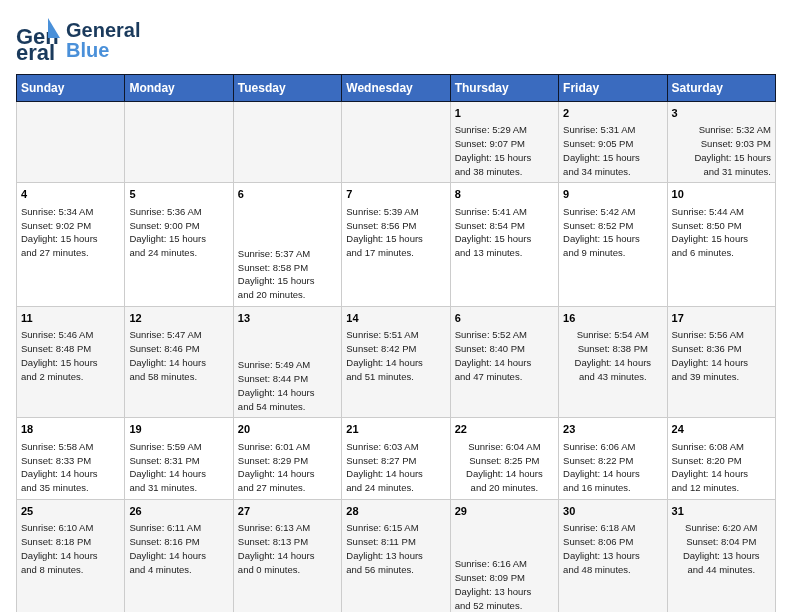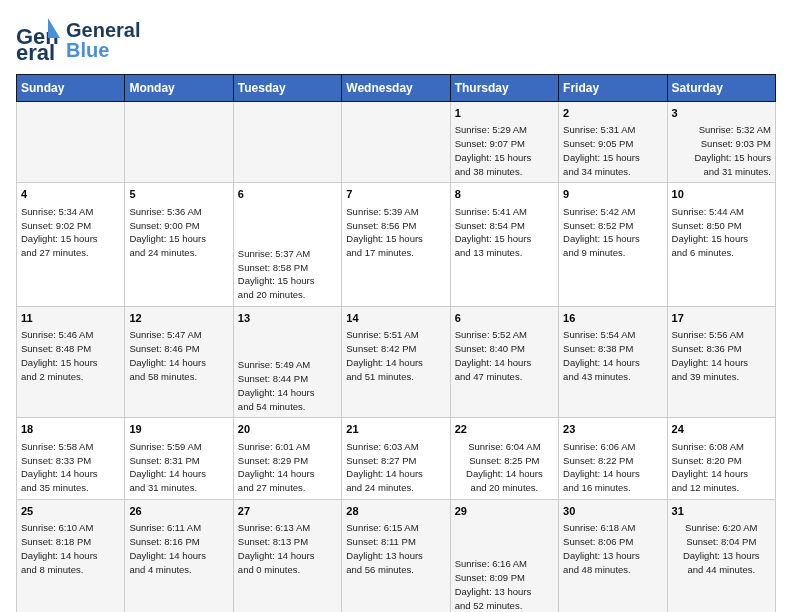--- a/index.html
+++ b/index.html
@@ -219,21 +219,21 @@
         </td>
         <td>
           <span class="day-number">6</span>
           <div class="day-info" style="white-space: pre-line;">Sunrise: 5:52 AM
 Sunset: 8:40 PM
 Daylight: 14 hours
 and 47 minutes.</div>
         </td>
         <td>
           <span class="day-number">16</span>
-          <div class="day-info" style="white-space: pre-line;">Sunrise: 5:54 AM
+          <div class="day-info" style="white-space: pre-line; text-align: center;">Sunrise: 5:54 AM
 Sunset: 8:38 PM
 Daylight: 14 hours
 and 43 minutes.</div>
         </td>
         <td>
           <span class="day-number">17</span>
           <div class="day-info" style="white-space: pre-line;">Sunrise: 5:56 AM
 Sunset: 8:36 PM
 Daylight: 14 hours
 and 39 minutes.</div>

